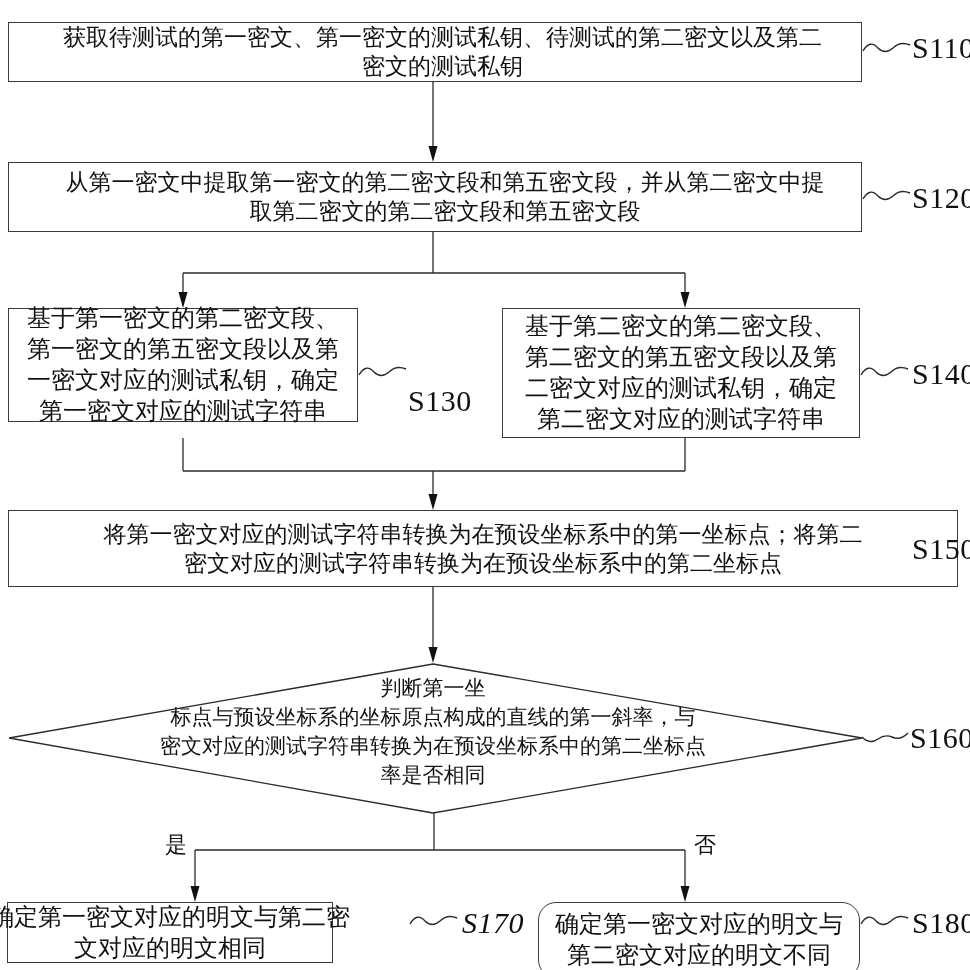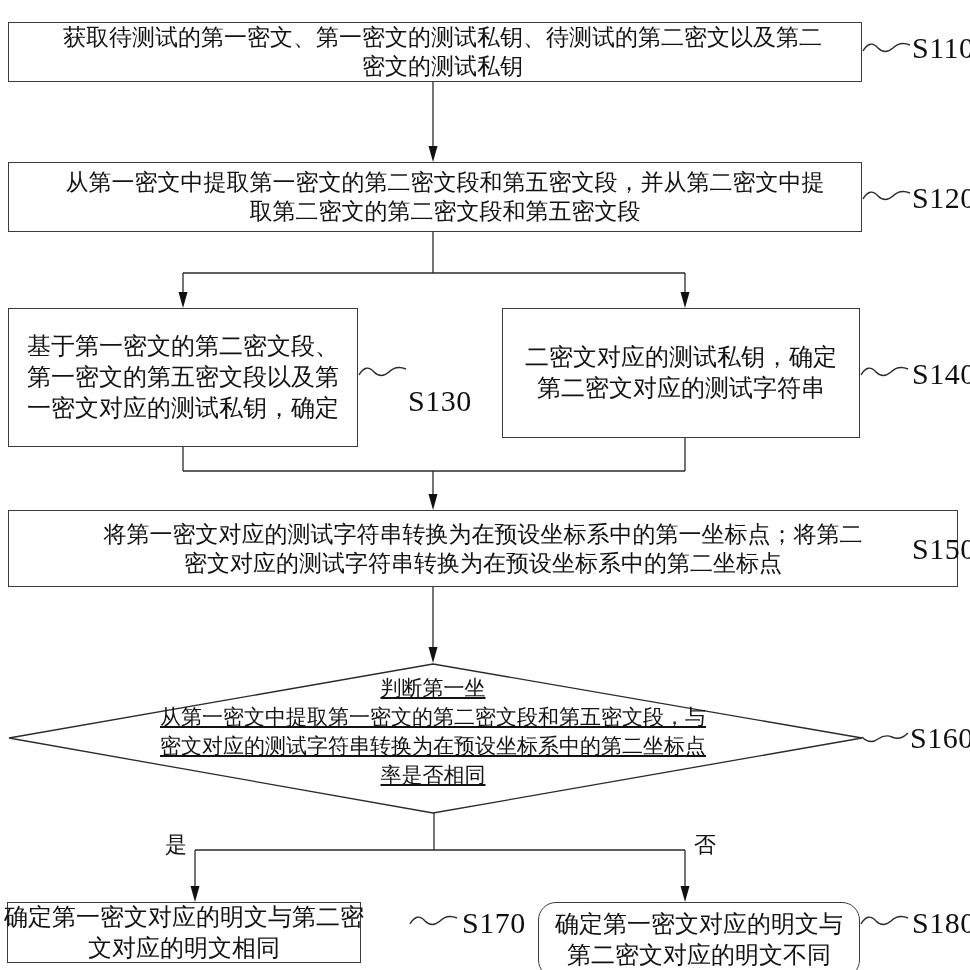--- a/index.html
+++ b/index.html
@@ -9,21 +9,21 @@
   }
   .box{
     position:absolute;box-sizing:border-box;border:1.5px solid #3a3a3a;background:#ffffff;
     display:flex;flex-direction:column;justify-content:center;align-items:center;
     text-align:center;color:#121212;
   }
   .cn-line{font-size:23px;line-height:29px;white-space:nowrap;}
   .box4 .cn-line{font-size:24px;line-height:31px;}
   .diamond-text{
     position:absolute;display:flex;flex-direction:column;justify-content:center;
-    align-items:center;text-align:center;color:#121212;text-decoration:underline;
+    align-items:center;text-align:center;color:#121212;
   }
   .diamond-text .cn-line{font-size:21px;line-height:29px;}
   .step-label{
     position:absolute;font-size:30px;color:#101010;letter-spacing:0.5px;white-space:nowrap;
   }
   .branch-label{
     position:absolute;font-size:22px;color:#121212;text-align:center;width:44px;
   }
   svg{position:absolute;left:0;top:0;}
   .ln{stroke:#2a2a2a;stroke-width:1.3;fill:none;}
@@ -89,58 +89,61 @@
   <div class="box" style="left:8px;top:22px;width:854px;height:60px;padding-left:15px;">
     <div class="cn-line">获取待测试的第一密文、第一密文的测试私钥、待测试的第二密文以及第二</div>
     <div class="cn-line">密文的测试私钥</div>
   </div>
 
   <div class="box" style="left:8px;top:162px;width:854px;height:70px;padding-left:20px;">
     <div class="cn-line">从第一密文中提取第一密文的第二密文段和第五密文段，并从第二密文中提</div>
     <div class="cn-line">取第二密文的第二密文段和第五密文段</div>
   </div>
 
-  <div class="box box4" style="left:8px;top:308px;width:350px;height:139px;">
+  <div class="box box4" style="left:8px;top:308px;width:350px;height:114px;">
     <div class="cn-line">基于第一密文的第二密文段、</div>
     <div class="cn-line">第一密文的第五密文段以及第</div>
     <div class="cn-line">一密文对应的测试私钥，确定</div>
+    <div class="cn-line">第一密文对应的测试字符串</div>
   </div>
 
   <div class="box box4" style="left:502px;top:308px;width:358px;height:130px;">
+    <div class="cn-line">基于第二密文的第二密文段、</div>
+    <div class="cn-line">第二密文的第五密文段以及第</div>
     <div class="cn-line">二密文对应的测试私钥，确定</div>
     <div class="cn-line">第二密文对应的测试字符串</div>
   </div>
 
   <div class="box" style="left:8px;top:510px;width:950px;height:77px;">
     <div class="cn-line">将第一密文对应的测试字符串转换为在预设坐标系中的第一坐标点；将第二</div>
     <div class="cn-line">密文对应的测试字符串转换为在预设坐标系中的第二坐标点</div>
   </div>
 
   <div class="diamond-text" style="left:53px;top:672px;width:760px;height:120px;">
     <div class="cn-line">判断第一坐</div>
-    <div class="cn-line">从第一密文中提取第一密文的第二密文段和第五密文段，与</div>
+    <div class="cn-line">标点与预设坐标系的坐标原点构成的直线的第一斜率，与</div>
     <div class="cn-line">密文对应的测试字符串转换为在预设坐标系中的第二坐标点</div>
     <div class="cn-line">率是否相同</div>
   </div>
 
   <div class="branch-label" style="left:154px;top:830px;">是</div>
   <div class="branch-label" style="left:683px;top:830px;">否</div>
 
-  <div class="box box4" style="left:7px;top:902px;width:354px;height:61px;">
+  <div class="box box4" style="left:7px;top:902px;width:326px;height:61px;">
     <div class="cn-line">确定第一密文对应的明文与第二密</div>
     <div class="cn-line">文对应的明文相同</div>
   </div>
 
   <div class="box box4" style="left:538px;top:902px;width:322px;height:76px;border-radius:18px;">
     <div class="cn-line">确定第一密文对应的明文与</div>
     <div class="cn-line">第二密文对应的明文不同</div>
   </div>
 
   <div class="step-label" style="left:912px;top:31px;">S110</div>
   <div class="step-label" style="left:912px;top:181px;">S120</div>
   <div class="step-label" style="left:408px;top:356px;margin-top:28px;">S130</div>
   <div class="step-label" style="left:912px;top:357px;">S140</div>
   <div class="step-label" style="left:912px;top:532px;">S150</div>
   <div class="step-label" style="left:910px;top:721px;">S160</div>
-  <div class="step-label" style="left:462px;top:906px;">S170</div>
+  <div class="step-label" style="left:462px;top:906px;font-style:italic;">S170</div>
   <div class="step-label" style="left:912px;top:906px;">S180</div>
 
 </div>
 
 </body></html>

